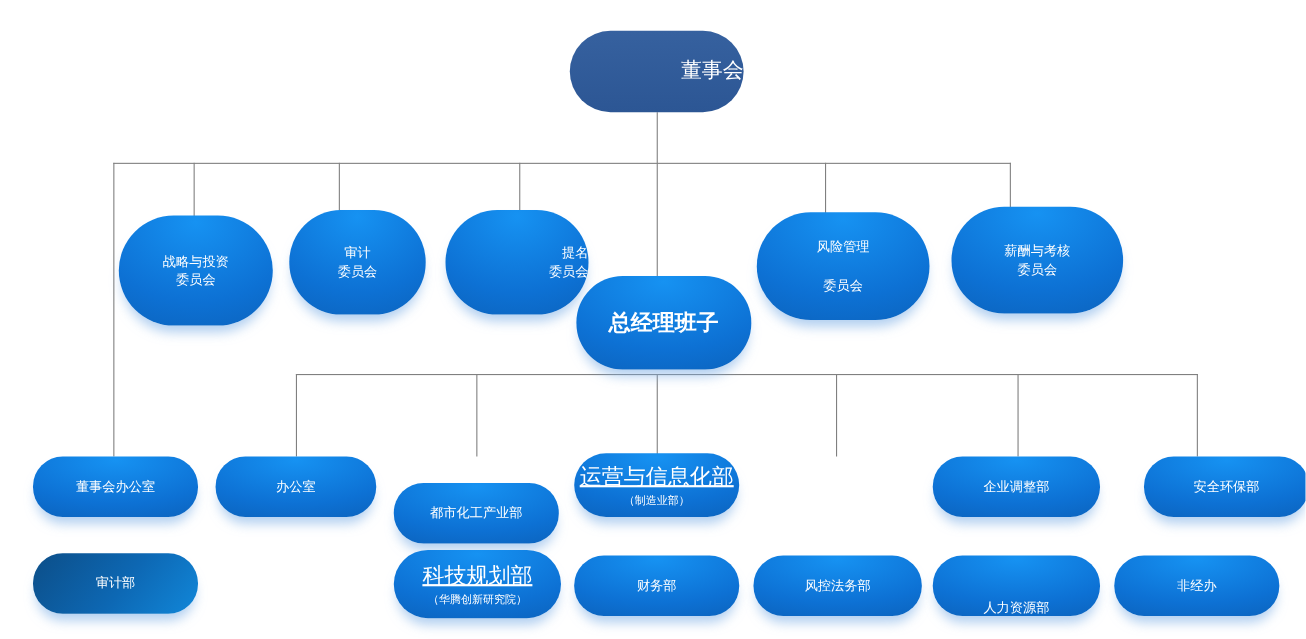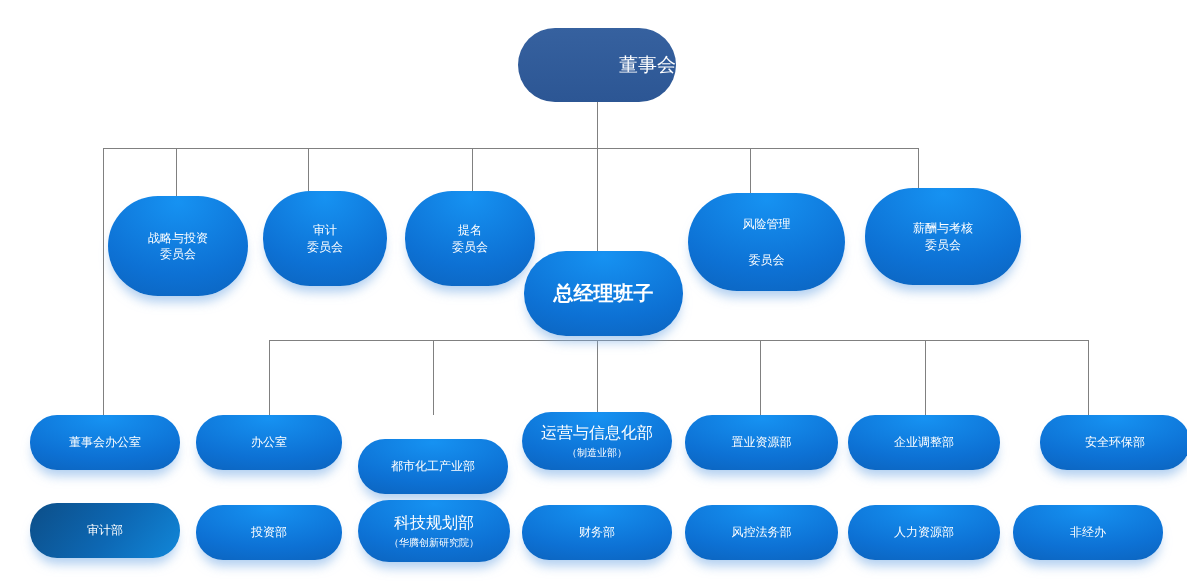--- a/index.html
+++ b/index.html
@@ -26,21 +26,21 @@
     align-items:flex-end;
   }
   .auditgrad{
     background:linear-gradient(128deg,#0c4e88 0%,#0d68b4 55%,#1187d9 100%);
     box-shadow:0 9px 11px -3px rgba(125,175,230,0.60);
   }
   .f19{font-size:19px;}
   .f18{font-size:12px;}
   .gm-label{font-size:20px;font-weight:bold;}
   .sub{font-size:10px;margin-top:2px;}
-  .main-sm{font-size:16px;}
+  .main-sm{font-size:20px;text-decoration:underline;}
 </style>
 </head>
 <body>
 
 <div class="canvas">
 
   <div class="vline" style="left:597px;top:102px;height:149px;"></div>
   <div class="hline" style="left:103px;top:148px;width:816px;"></div>
   <div class="vline" style="left:103px;top:148px;height:267px;"></div>
   <div class="vline" style="left:176px;top:148px;height:50px;"></div>
@@ -61,21 +61,21 @@
   </div>
 
   <div class="node grad f18" style="left:108px;top:196px;width:140px;height:100px;border-radius:50px;">
     <span>战略与投资</span>
     <span>委员会</span>
   </div>
   <div class="node grad f18" style="left:263px;top:191px;width:124px;height:95px;border-radius:47px;">
     <span>审计</span>
     <span>委员会</span>
   </div>
-  <div class="node grad f18" style="left:405px;top:191px;width:130px;height:95px;border-radius:47px;">
+  <div class="node grad f18" style="left:405px;top:191px;width:130px;height:95px;border-radius:47px;align-items:flex-end;">
     <span>提名</span>
     <span>委员会</span>
   </div>
   <div class="node grad f18" style="left:688px;top:193px;width:157px;height:98px;border-radius:49px;gap:19px;">
     <span>风险管理</span>
     <span>委员会</span>
   </div>
   <div class="node grad f18" style="left:865px;top:188px;width:156px;height:97px;border-radius:48px;">
     <span>薪酬与考核</span>
     <span>委员会</span>
@@ -91,46 +91,40 @@
   <div class="node grad f18" style="left:196px;top:415px;width:146px;height:55px;border-radius:27px;">
     <span>办公室</span>
   </div>
   <div class="node grad f18" style="left:358px;top:415px;width:150px;height:55px;border-radius:27px;margin-top:24px;">
     <span>都市化工产业部</span>
   </div>
   <div class="node grad" style="left:522px;top:412px;width:150px;height:58px;border-radius:29px;">
     <span class="main-sm">运营与信息化部</span>
     <span class="sub">（制造业部）</span>
   </div>
-  <div class="node grad f18" style="left:685px;top:415px;width:153px;height:55px;border-radius:27px;">
-    <span>置业资源部</span>
-  </div>
   <div class="node grad f18" style="left:848px;top:415px;width:152px;height:55px;border-radius:27px;">
     <span>企业调整部</span>
   </div>
   <div class="node grad f18" style="left:1040px;top:415px;width:150px;height:55px;border-radius:27px;">
     <span>安全环保部</span>
   </div>
 
   <div class="node auditgrad f18" style="left:30px;top:503px;width:150px;height:55px;border-radius:27px;">
     <span>审计部</span>
-  </div>
-  <div class="node grad f18" style="left:196px;top:505px;width:146px;height:55px;border-radius:27px;">
-    <span>投资部</span>
   </div>
   <div class="node grad" style="left:358px;top:500px;width:152px;height:62px;border-radius:31px;">
     <span class="main-sm">科技规划部</span>
     <span class="sub">（华腾创新研究院）</span>
   </div>
   <div class="node grad f18" style="left:522px;top:505px;width:150px;height:55px;border-radius:27px;">
     <span>财务部</span>
   </div>
   <div class="node grad f18" style="left:685px;top:505px;width:153px;height:55px;border-radius:27px;">
     <span>风控法务部</span>
   </div>
-  <div class="node grad f18" style="left:848px;top:505px;width:152px;height:55px;border-radius:27px;">
+  <div class="node grad f18" style="left:848px;top:505px;width:152px;height:55px;border-radius:27px;justify-content:flex-end;">
     <span>人力资源部</span>
   </div>
   <div class="node grad f18" style="left:1013px;top:505px;width:150px;height:55px;border-radius:27px;">
     <span>非经办</span>
   </div>
 
 </div>
 
 </body></html>

